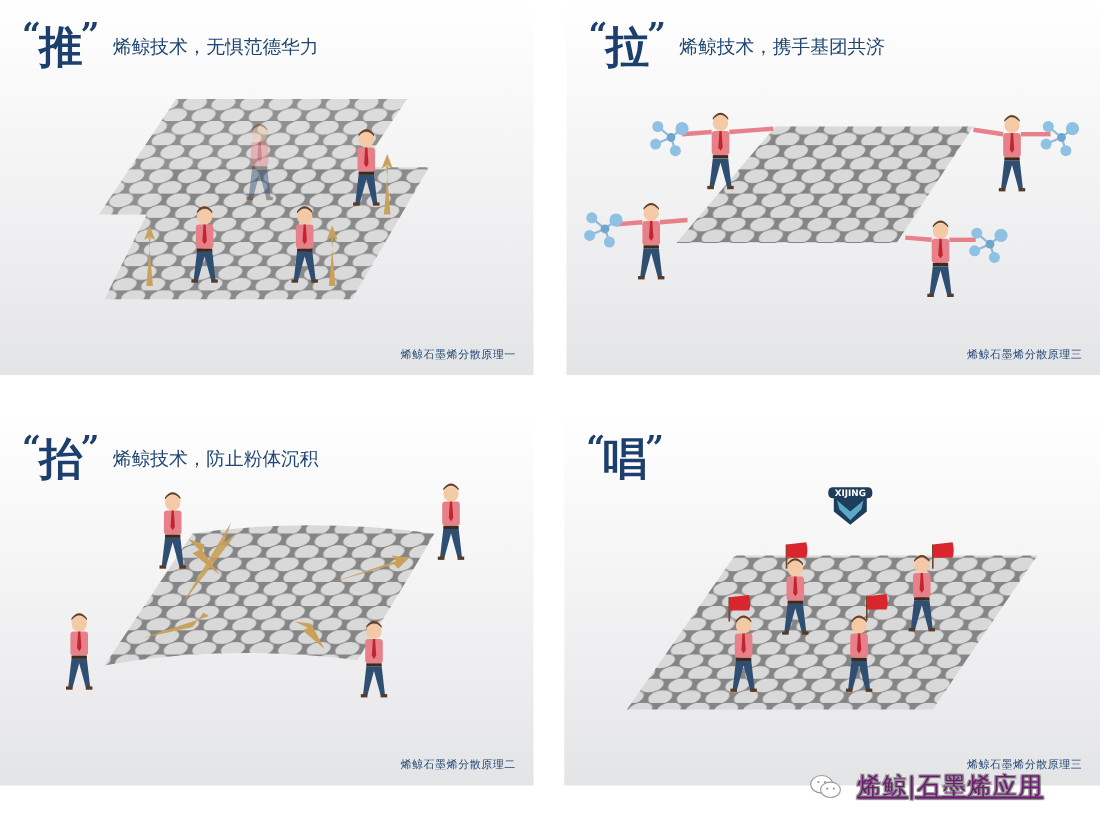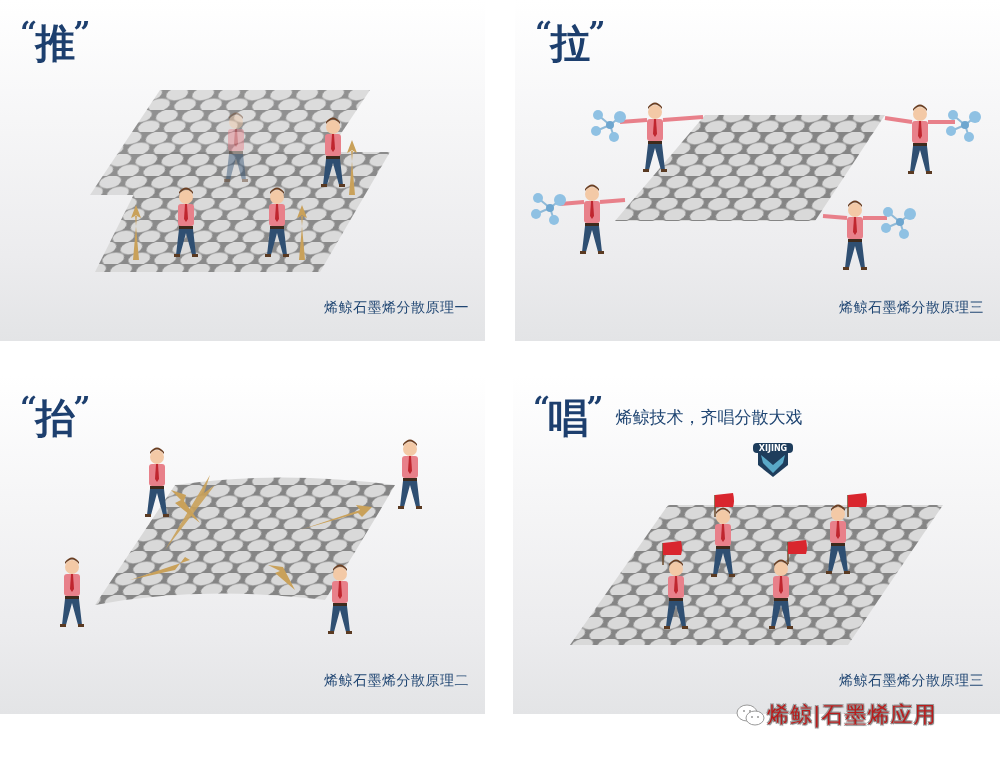--- a/index.html
+++ b/index.html
@@ -16,31 +16,32 @@
   .p4 { left: 513px; top: 375px; width: 487px; height: 339px; }
   .head { position: absolute; left: 20px; top: 18px; display: flex; align-items: center; }
   .p2 .head, .p4 .head { left: 20px; }
   .quote {
     color: #1d3f6e; font-size: 40px; font-weight: bold; letter-spacing: -2px;
     font-family: "DejaVu Sans", sans-serif; line-height: 1;
   }
   .quote .q { font-family: "DejaVu Serif", serif; font-size: 30px; vertical-align: 14px; color: #1d3f6e; }
   .tagline { margin-left: 14px; color: #1f4572; font-size: 17px; margin-top: 4px; }
   .caption {
-    position: absolute; right: 16px; bottom: 24px;
-    color: #1f4572; font-size: 14px; letter-spacing: 0.5px;
+    position: absolute; right: 16px; bottom: 12px;
+    color: #1f4572; font-size: 10px; letter-spacing: 0.5px;
   }
   .art { position: absolute; left: 0; top: 0; }
   .watermark {
     position: absolute; left: 735px; top: 700px; display: flex; align-items: center;
   }
   .wm-text {
-    font-size: 22px; color: #b91c1c; letter-spacing: 1px;
+    font-size: 22px; color: #701a75; letter-spacing: 1px;
     text-shadow: 1px 1px 1px #777, -1px -1px 0 #999, 1px -1px 0 #999, -1px 1px 0 #999;
-    margin-left: 0;
+    margin-left: 12px;
+    text-decoration: underline;
   }
 </style>
 </head>
 <body>
 
 <svg width="0" height="0" style="position:absolute">
   <defs>
     <pattern id="hexpat" width="26" height="22" patternUnits="userSpaceOnUse" patternTransform="skewX(-25)">
       <rect width="26" height="22" fill="#858585"></rect>
       <ellipse cx="13" cy="6" rx="10.5" ry="6.5" fill="#d9d9d9"></ellipse>
@@ -90,20 +91,21 @@
       </g>
     <g transform="translate(277,235)">
         <use href="#person"></use>
       </g>
     <polygon points="133,260 137,215 131,218 136,205 141,218 135,215 139,260" fill="#c9a15a"></polygon>
     <polygon points="299,260 303,215 297,218 302,205 307,218 301,215 305,260" fill="#c9a15a"></polygon>
     <polygon points="349,195 353,150 347,153 352,140 357,153 351,150 355,195" fill="#c9a15a"></polygon>
   </svg>
   <div class="head">
     <span class="quote"><span class="q">“</span><span>推</span><span class="q">”</span></span>
+    <span class="tagline">烯鲸技术，无惧范德华力</span>
   </div>
   <div class="caption">烯鲸石墨烯分散原理一</div>
 </div>
 
 <div class="panel p2">
   <svg class="art" width="485" height="341">
     <polygon points="190,115 370,115 300,221 100,221" fill="url(#hexpat)"></polygon>
     <g transform="translate(140,150)">
         <use href="#person"></use>
       </g>
@@ -132,20 +134,21 @@
         <use href="#person"></use>
       </g>
     <line x1="332" y1="218" x2="308" y2="216" stroke="#e8808a" stroke-width="4"></line>
     <line x1="348" y1="218" x2="372" y2="218" stroke="#e8808a" stroke-width="4"></line>
     <g transform="translate(385,222)">
         <use href="#molecule"></use>
       </g>
   </svg>
   <div class="head">
     <span class="quote"><span class="q">“</span><span>拉</span><span class="q">”</span></span>
+    <span class="tagline">烯鲸技术，携手基团共济</span>
   </div>
   <div class="caption">烯鲸石墨烯分散原理三</div>
 </div>
 
 <div class="panel p3">
   <svg class="art" width="485" height="339">
     <path d="M175,110 Q280,95 395,110 Q360,170 325,225 Q200,210 95,230 Q135,170 175,110 Z" fill="url(#hexpat)"></path>
     <polygon points="165,175 210,100 204,118 215,110" fill="#c9a15a" opacity="0.9"></polygon>
     <polygon points="200,148 175,128 181,125 171,115 186,120 184,126" fill="#c9a15a"></polygon>
     <polygon points="300,155 360,135 356,130 372,132 362,142 358,138" fill="#c9a15a"></polygon>
@@ -159,20 +162,21 @@
       </g>
     <g transform="translate(72,230)">
         <use href="#person"></use>
       </g>
     <g transform="translate(340,237)">
         <use href="#person"></use>
       </g>
   </svg>
   <div class="head">
     <span class="quote"><span class="q">“</span><span>抬</span><span class="q">”</span></span>
+    <span class="tagline">烯鲸技术，防止粉体沉积</span>
   </div>
   <div class="caption">烯鲸石墨烯分散原理二</div>
 </div>
 
 <div class="panel p4">
   <svg class="art" width="487" height="339">
     <polygon points="155,130 430,130 335,270 57,270" fill="url(#hexpat)"></polygon>
     <g transform="translate(260,82)">
       <path d="M-15,-6 L15,-6 L15,8 L0,20 L-15,8 Z" fill="#1e3d5c"></path>
       <path d="M-12,-2 L0,8 L12,-2 L10,6 L0,16 L-10,6 Z" fill="#5aa9c8"></path>
@@ -199,21 +203,20 @@
       </g>
     <g transform="translate(268,232)">
         <use href="#person"></use>
       </g>
     <g transform="translate(275,167)">
         <use href="#flag"></use>
       </g>
   </svg>
   <div class="head">
     <span class="quote"><span class="q">“</span><span>唱</span><span class="q">”</span></span>
-    <span class="tagline">烯鲸技术，齐唱分散大戏</span>
   </div>
   <div class="caption">烯鲸石墨烯分散原理三</div>
 </div>
 
 <div class="watermark">
   <svg width="32" height="26">
     <ellipse cx="12" cy="11" rx="10" ry="8" fill="#ffffff" stroke="#999" stroke-width="1"></ellipse>
     <ellipse cx="20" cy="16" rx="9" ry="7" fill="#ffffff" stroke="#999" stroke-width="1"></ellipse>
     <circle cx="9" cy="9" r="1" fill="#999"></circle>
       <circle cx="15" cy="9" r="1" fill="#999"></circle>

